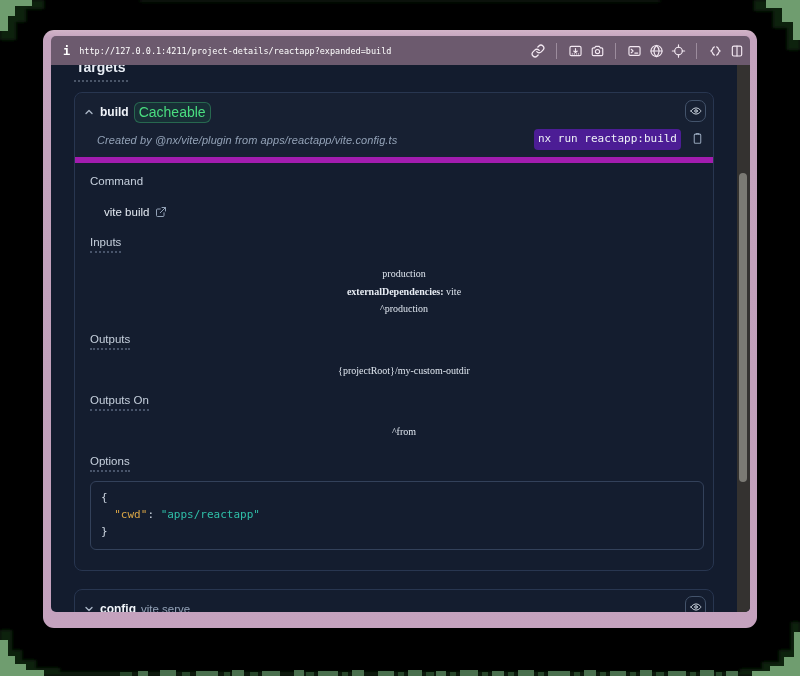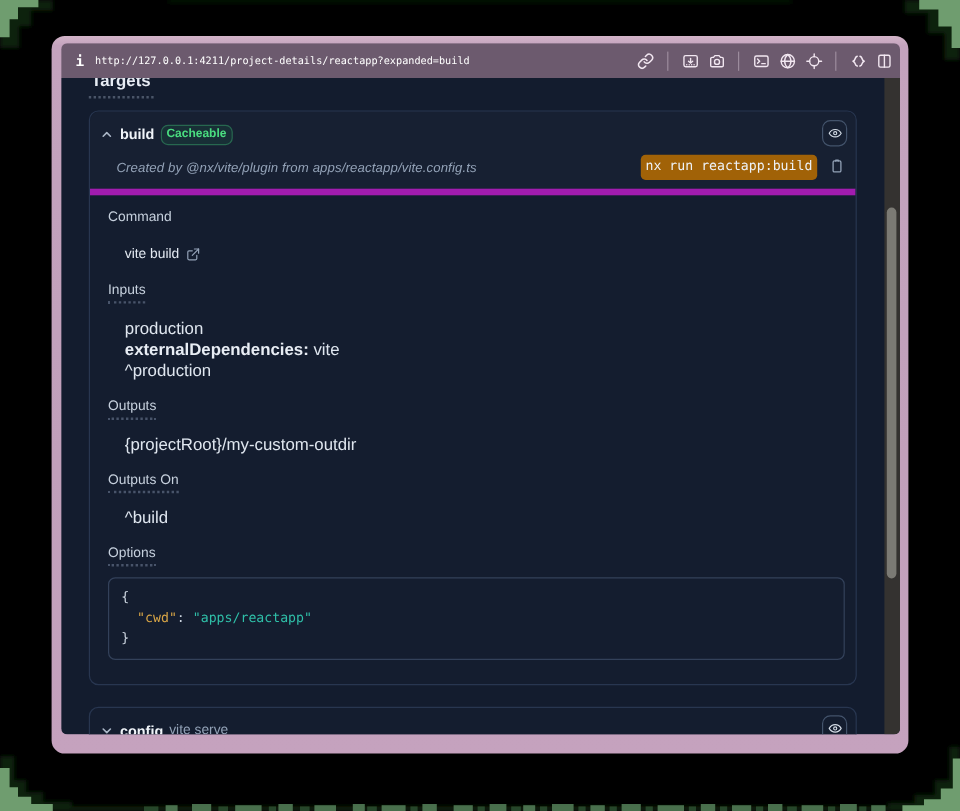--- a/index.html
+++ b/index.html
@@ -66,51 +66,51 @@
   }
   .card-header {
     padding:7px 7px 7px 7px; border-bottom:6px solid #a21caf;
     background:rgba(255,255,255,0.015);
     border-radius:8px 8px 0 0;
   }
   .card-header-row1 { display:flex; align-items:center; height:24px; }
   .chev { width:12px; height:12px; margin:0 5px 0 1px; flex:0 0 12px; }
   .target-name { font-size:12px; font-weight:700; color:#f0f4f9; margin-right:5px; }
   .badge {
-    font-size:10px; font-weight:700; color:#4ade80;
+    font-size:14px; font-weight:400; color:#4ade80;
     border:1px solid rgba(52,153,102,.55); background:rgba(34,160,94,.12);
     border-radius:6px; padding:2.5px 4px; line-height:1;
   }
   .hdr-spacer { flex:1; }
   .eye-btn {
     width:21px; height:22px; border:1px solid #43536b; border-radius:7px;
     display:flex; align-items:center; justify-content:center; background:transparent;
     margin-top:-3px;
   }
   .card-header-row2 { display:flex; align-items:center; margin-top:5px; height:21px; }
   .created-by {
     font-style:italic; font-size:11px; color:#93a2b7; margin-left:15px;
     letter-spacing:.1px;
   }
   .run-chip {
     font-family:"DejaVu Sans Mono", monospace; font-size:11px; color:#eef2f7;
-    background:#a16207; border-radius:4px; padding:3px 4px 4px 4px; line-height:1.25;
+    background:#4c1d95; border-radius:4px; padding:3px 4px 4px 4px; line-height:1.25;
     white-space:nowrap;
   }
   .copy-btn { width:14px; height:16px; margin:0 2px 0 9px; display:flex; align-items:center; justify-content:center; }
 
   .card-body { padding:11px 9px 20px 15px; }
   .sec-label {
     font-size:11.5px; font-weight:500; color:#c6d0dd; line-height:14px;
   }
   .sec-label.dotted { display:inline-block; border-bottom:2px dotted #48546a; padding-bottom:2px; }
   .cmd-row { display:flex; align-items:center; margin:16px 0 0 14px; height:15px; }
   .cmd-text { font-size:11.5px; color:#e4eaf2; }
   .ext-link { margin-left:6px; }
-  .mono-list { margin:12px 0 0 14px; font-family:Liberation Sans, sans-serif; font-size:14px; color:#dfe6ef; }
+  .mono-list { margin:12px 0 0 14px; font-family:Liberation Serif, serif; font-size:10px; color:#dfe6ef;text-align:center; }
   .mono-list .mono-line { line-height:17.5px; white-space:pre; }
   .mono-line b { font-weight:700; color:#e8edf4; }
   .code-box {
     margin:9px 0 0 0; border:1px solid #33415a; border-radius:6px;
     padding:7px 10px 9px 10px; width:614px;
     font-family:"DejaVu Sans Mono", monospace; font-size:11px; line-height:17px;
     color:#ccd5e0; white-space:pre;
   }
   .json-key { color:#d8a546; }
   .json-str { color:#2fbfa8; }
@@ -314,21 +314,21 @@
                 <div class="mono-line">^production</div>
               </div>
 
               <div class="m-sec"><span class="sec-label dotted">Outputs</span></div>
               <div class="mono-list">
                 <div class="mono-line">{projectRoot}/my-custom-outdir</div>
               </div>
 
               <div class="m-sec"><span class="sec-label dotted">Outputs On</span></div>
               <div class="mono-list">
-                <div class="mono-line">^build</div>
+                <div class="mono-line">^from</div>
               </div>
 
               <div class="m-sec options"><span class="sec-label dotted">Options</span></div>
               <div class="code-box"><span>{</span>
   <span class="json-key">"cwd"</span><span>: </span><span class="json-str">"apps/reactapp"</span>
 <span>}</span></div>
             </div>
           </section>
 
           

